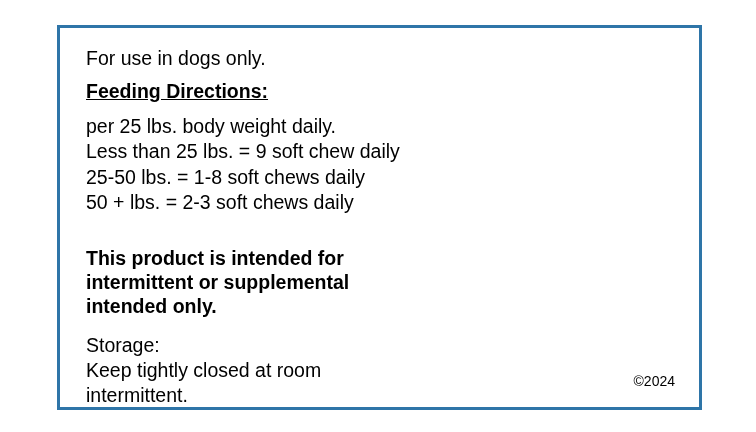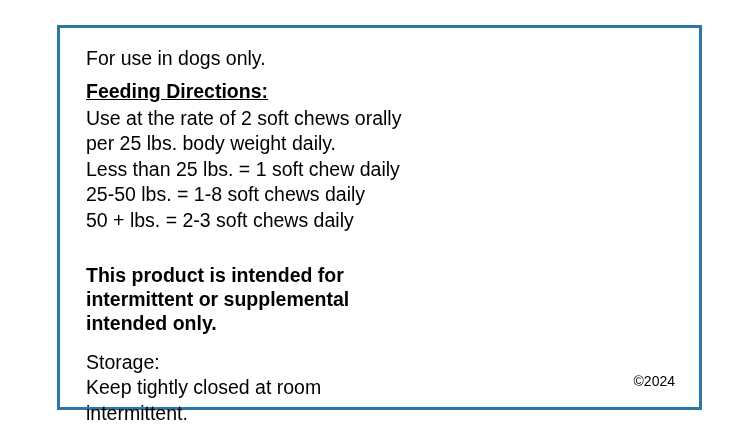--- a/index.html
+++ b/index.html
@@ -44,21 +44,21 @@
   }
   .line.intro {
     margin-bottom: 6px;
   }
   .heading {
     font-size: 19.5px;
     line-height: 26px;
     font-weight: bold;
     text-decoration: underline;
     color: #000000;
-    margin-bottom: 2px;
+    margin-bottom: 10px;
     white-space: pre;
   }
   .block-gap {
     height: 30px;
   }
   .small-gap {
     height: 14px;
   }
   .bold-block .line {
     font-weight: bold;
@@ -86,23 +86,22 @@
 
 <div class="page">
   <div class="label-card">
     <div class="label-inner">
 
       <div class="line intro">For use in dogs only.</div>
 
       <div class="heading">Feeding Directions:</div>
 
       <div>
-        <div class="line">Use at the rate of 2 soft chews orally</div>
         <div class="line">per 25 lbs. body weight daily.</div>
-        <div class="line">Less than 25 lbs. = 1 soft chew daily</div>
+        <div class="line">Less than 25 lbs. = 9 soft chew daily</div>
         <div class="line">25-50 lbs. = 1-8 soft chews daily</div>
         <div class="line">50 + lbs. = 2-3 soft chews daily</div>
       </div>
 
       <div class="block-gap"></div>
 
       <div class="bold-block">
         <div class="line">This product is intended for</div>
         <div class="line">intermittent or supplemental</div>
         <div class="line">intended only.</div>

